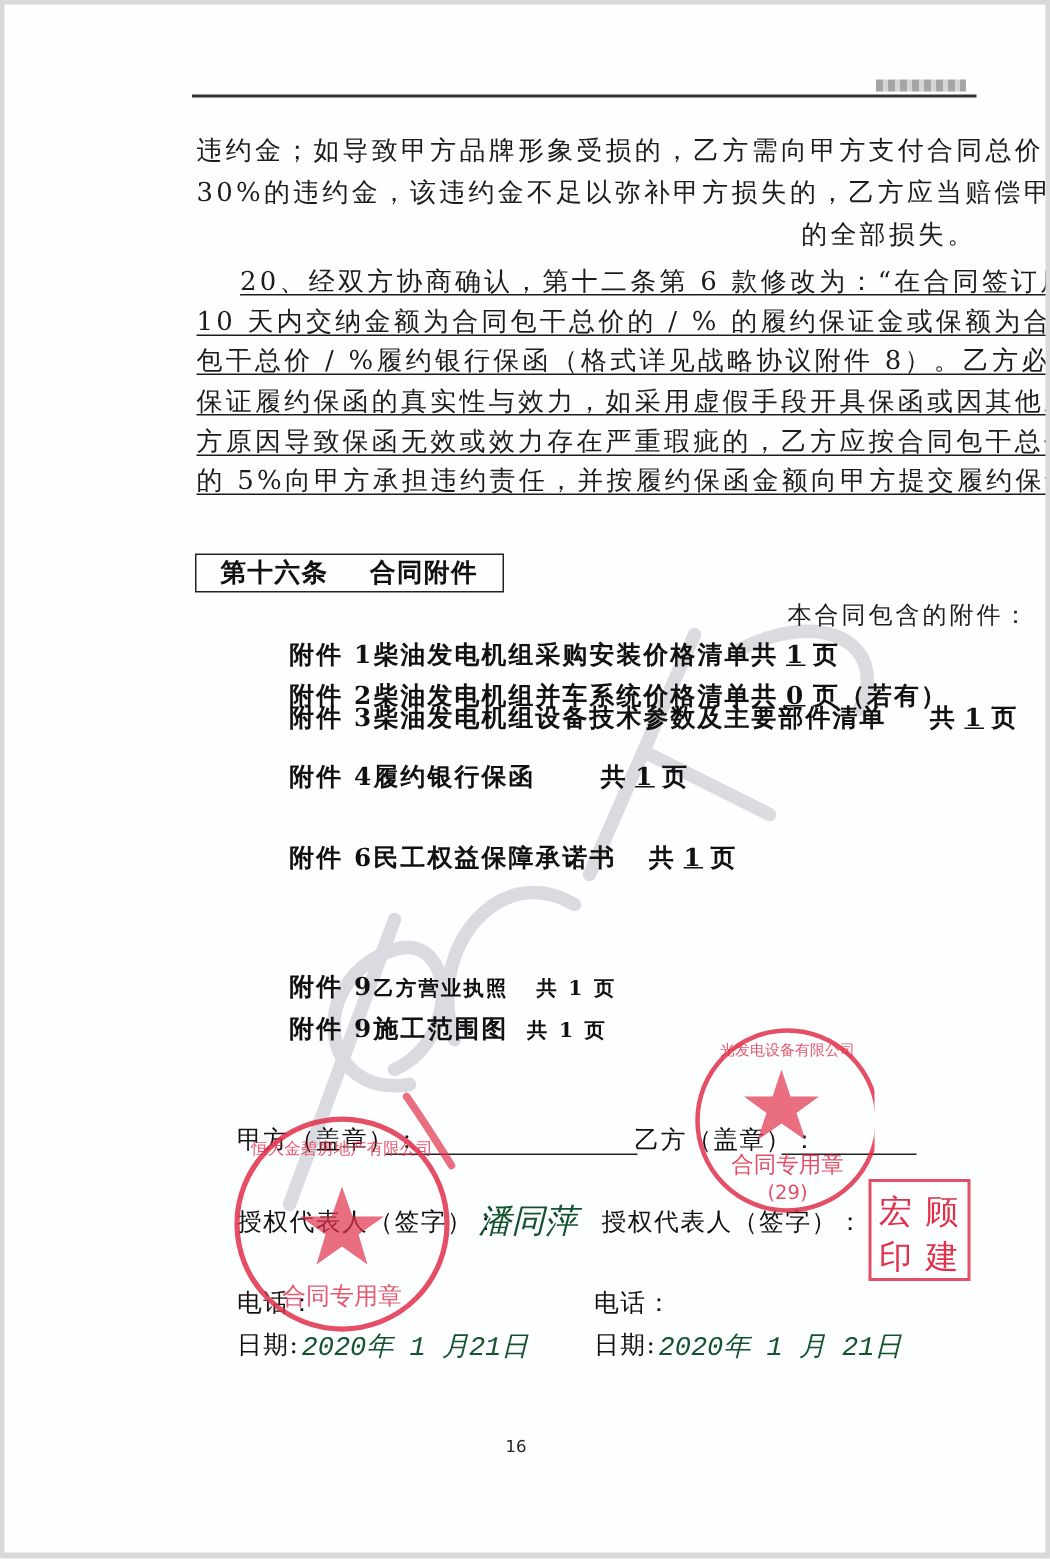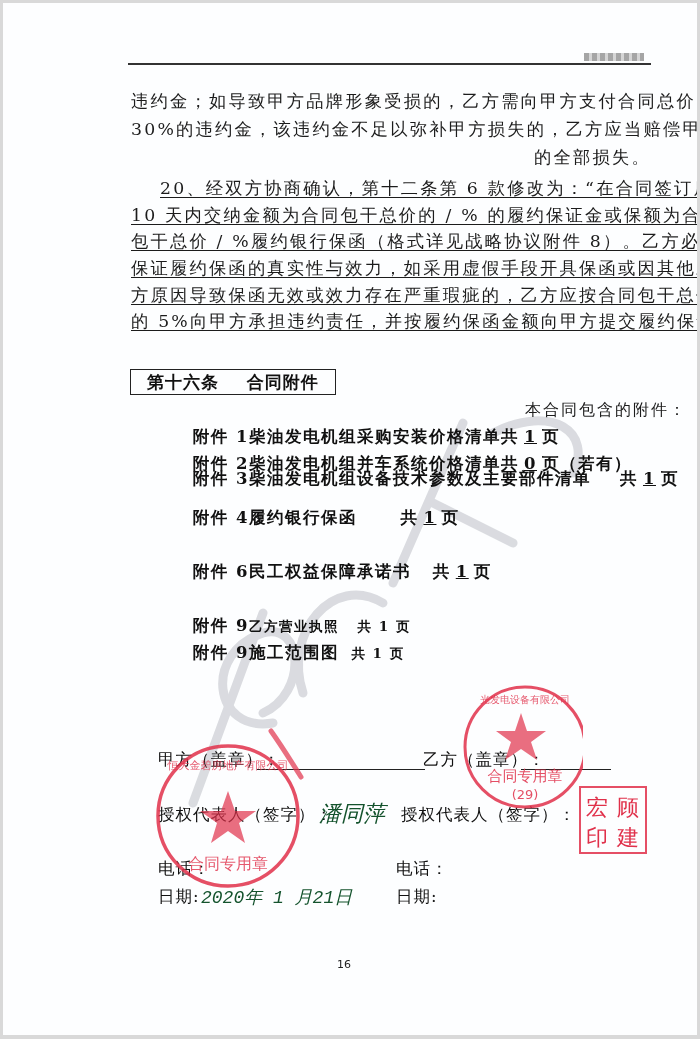--- a/index.html
+++ b/index.html
@@ -43,21 +43,21 @@
     }
     .att-row {
       position: absolute; left: 160px;
       font-size: 16.5px; line-height: 24px; font-weight: bold; color: #111;
       white-space: nowrap; letter-spacing: 1.5px;
     }
     .att-row .num { display: inline-block; width: 86px; }
     .att-row .name { display: inline-block; }
     .att-row .pg { display: inline-block; }
     .att-row .pgn { text-decoration: underline; padding: 0 5px; }
-    .att-row.small .name, .att-row.small .pg { font-size: 13.5px; }
+    .att-row.small .name, .att-row.small .pg { font-size: 13.5px; margin-top: 33px; }
     .sig-label {
       position: absolute; font-size: 16.5px; font-weight: normal; color: #111;
       white-space: nowrap; letter-spacing: 1px;
     }
     .sig-line { position: absolute; height: 1px; background: #222; }
     .hand {
       position: absolute; font-family: Liberation Mono, monospace; font-style: italic;
       color: #14532d; font-size: 18px; white-space: nowrap;
     }
     .page-number {
@@ -129,20 +129,21 @@
   <div class="sig-label" style="left:155px; top:801px">授权代表人（签字）：</div>
   <div class="hand" style="left:316px; top:796px; font-size:22px">潘同萍</div>
   <div class="sig-label" style="left:398px; top:801px">授权代表人（签字）：</div>
 
   <div class="sig-label" style="left:155px; top:855px">电话：</div>
   <div class="sig-label" style="left:393px; top:855px">电话：</div>
 
   <div class="sig-label" style="left:155px; top:883px">日期:</div>
   <div class="hand" style="left:198px; top:882px">2020年 1 月21日</div>
   <div class="sig-label" style="left:393px; top:883px">日期:</div>
+  <div class="hand" style="left:436px; top:882px">2020年 1 月 21日</div>
 
   <svg class="stamp" style="left:150px; top:738px" width="150" height="150" viewBox="0 0 150 150">
     <circle cx="75" cy="75" r="70" fill="none" stroke="#e0304a" stroke-width="3.5" opacity=".85"></circle>
     <polygon points="75,50 82,70 103,70 86,82 92,102 75,90 58,102 64,82 47,70 68,70" fill="#e0304a" opacity=".7"></polygon>
     <text x="75" y="128" text-anchor="middle" font-family="DejaVu Sans, sans-serif" font-size="16" fill="#e0304a" opacity=".8">合同专用章</text>
     <text x="75" y="28" text-anchor="middle" font-family="DejaVu Sans, sans-serif" font-size="11" fill="#e0304a" opacity=".8">恒大金碧房地产有限公司</text>
   </svg>
 
   <svg class="stamp" style="left:258px; top:722px" width="60" height="60" viewBox="0 0 60 60">
     <path d="M10 6 C20 20 30 36 40 52" stroke="#e0304a" stroke-width="5" fill="none" opacity=".7" stroke-linecap="round"></path>

